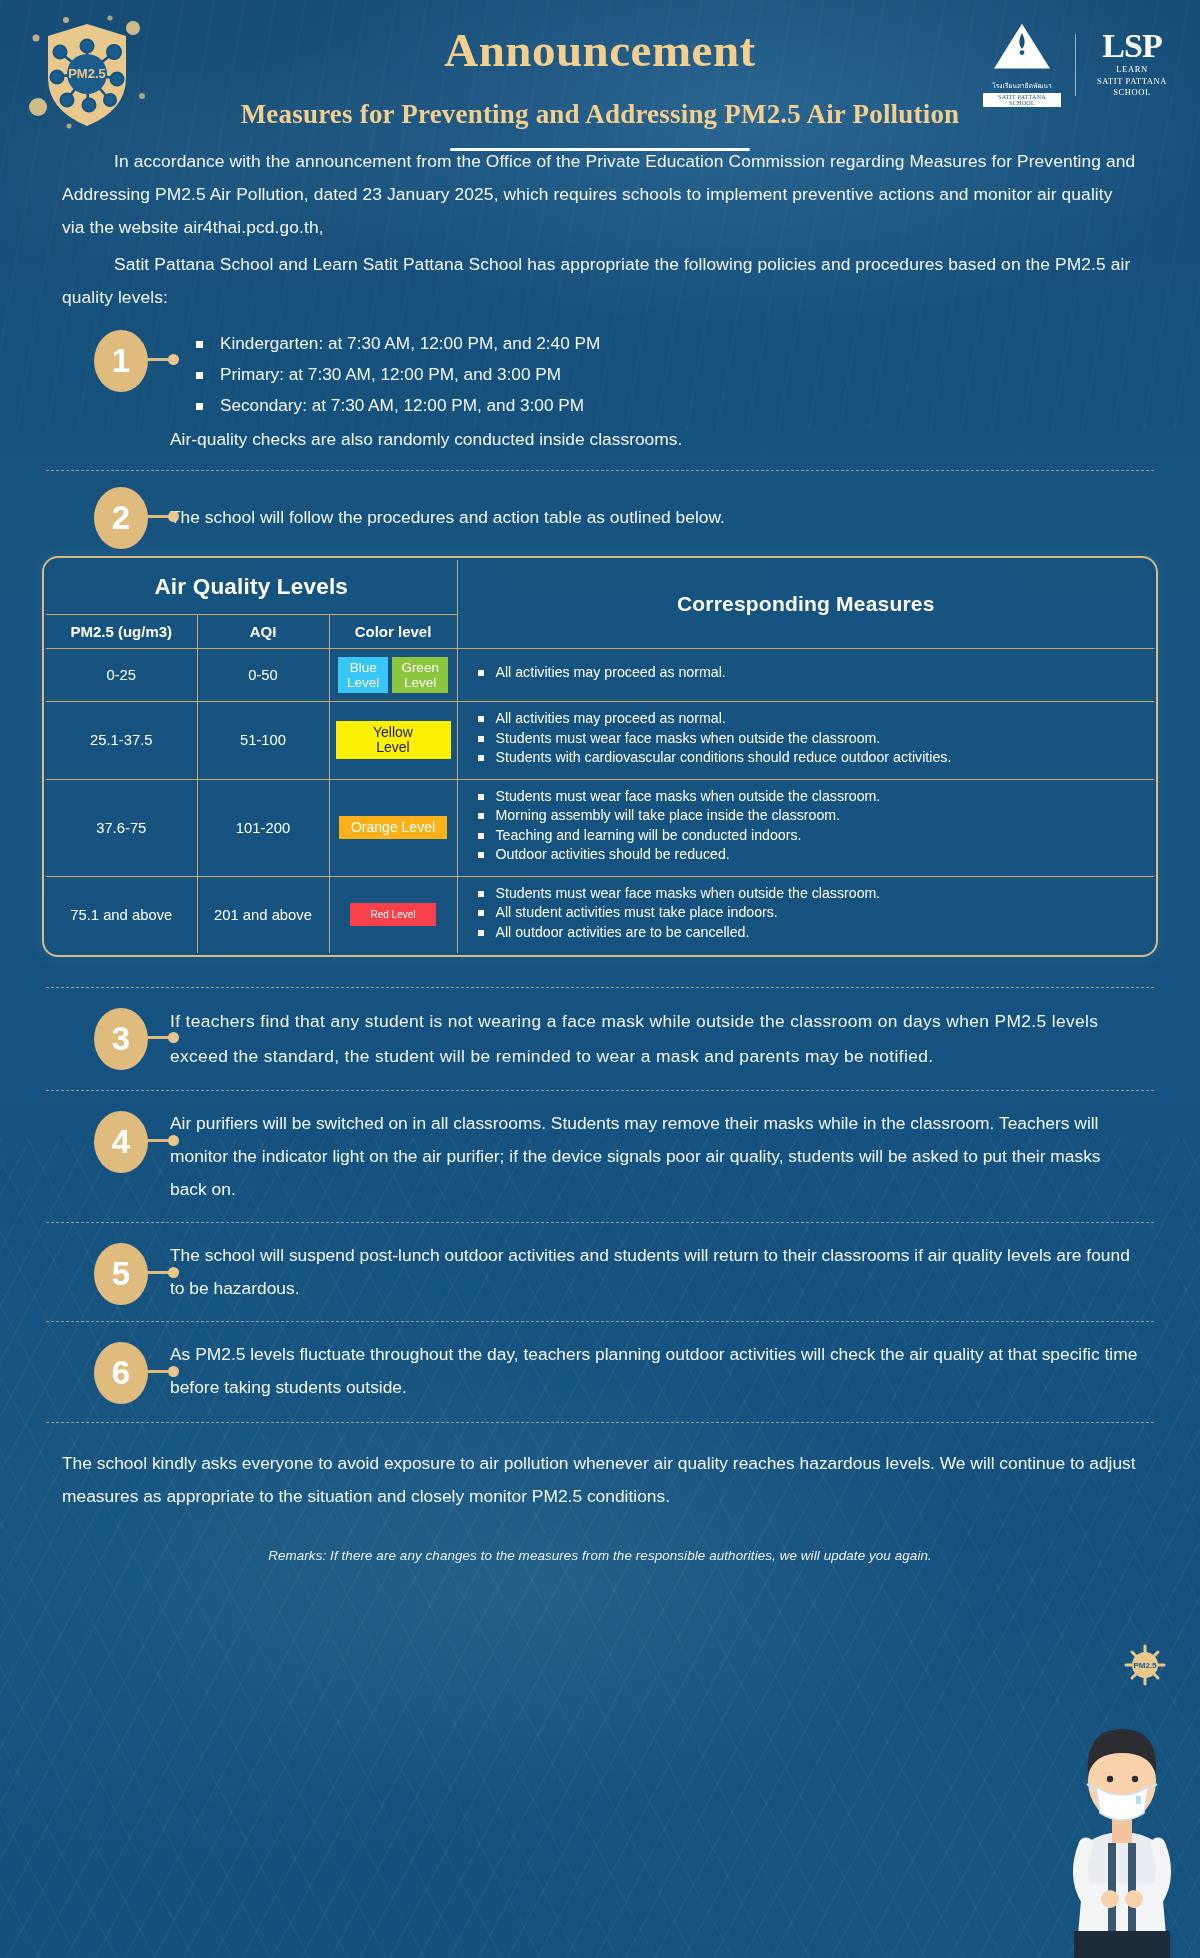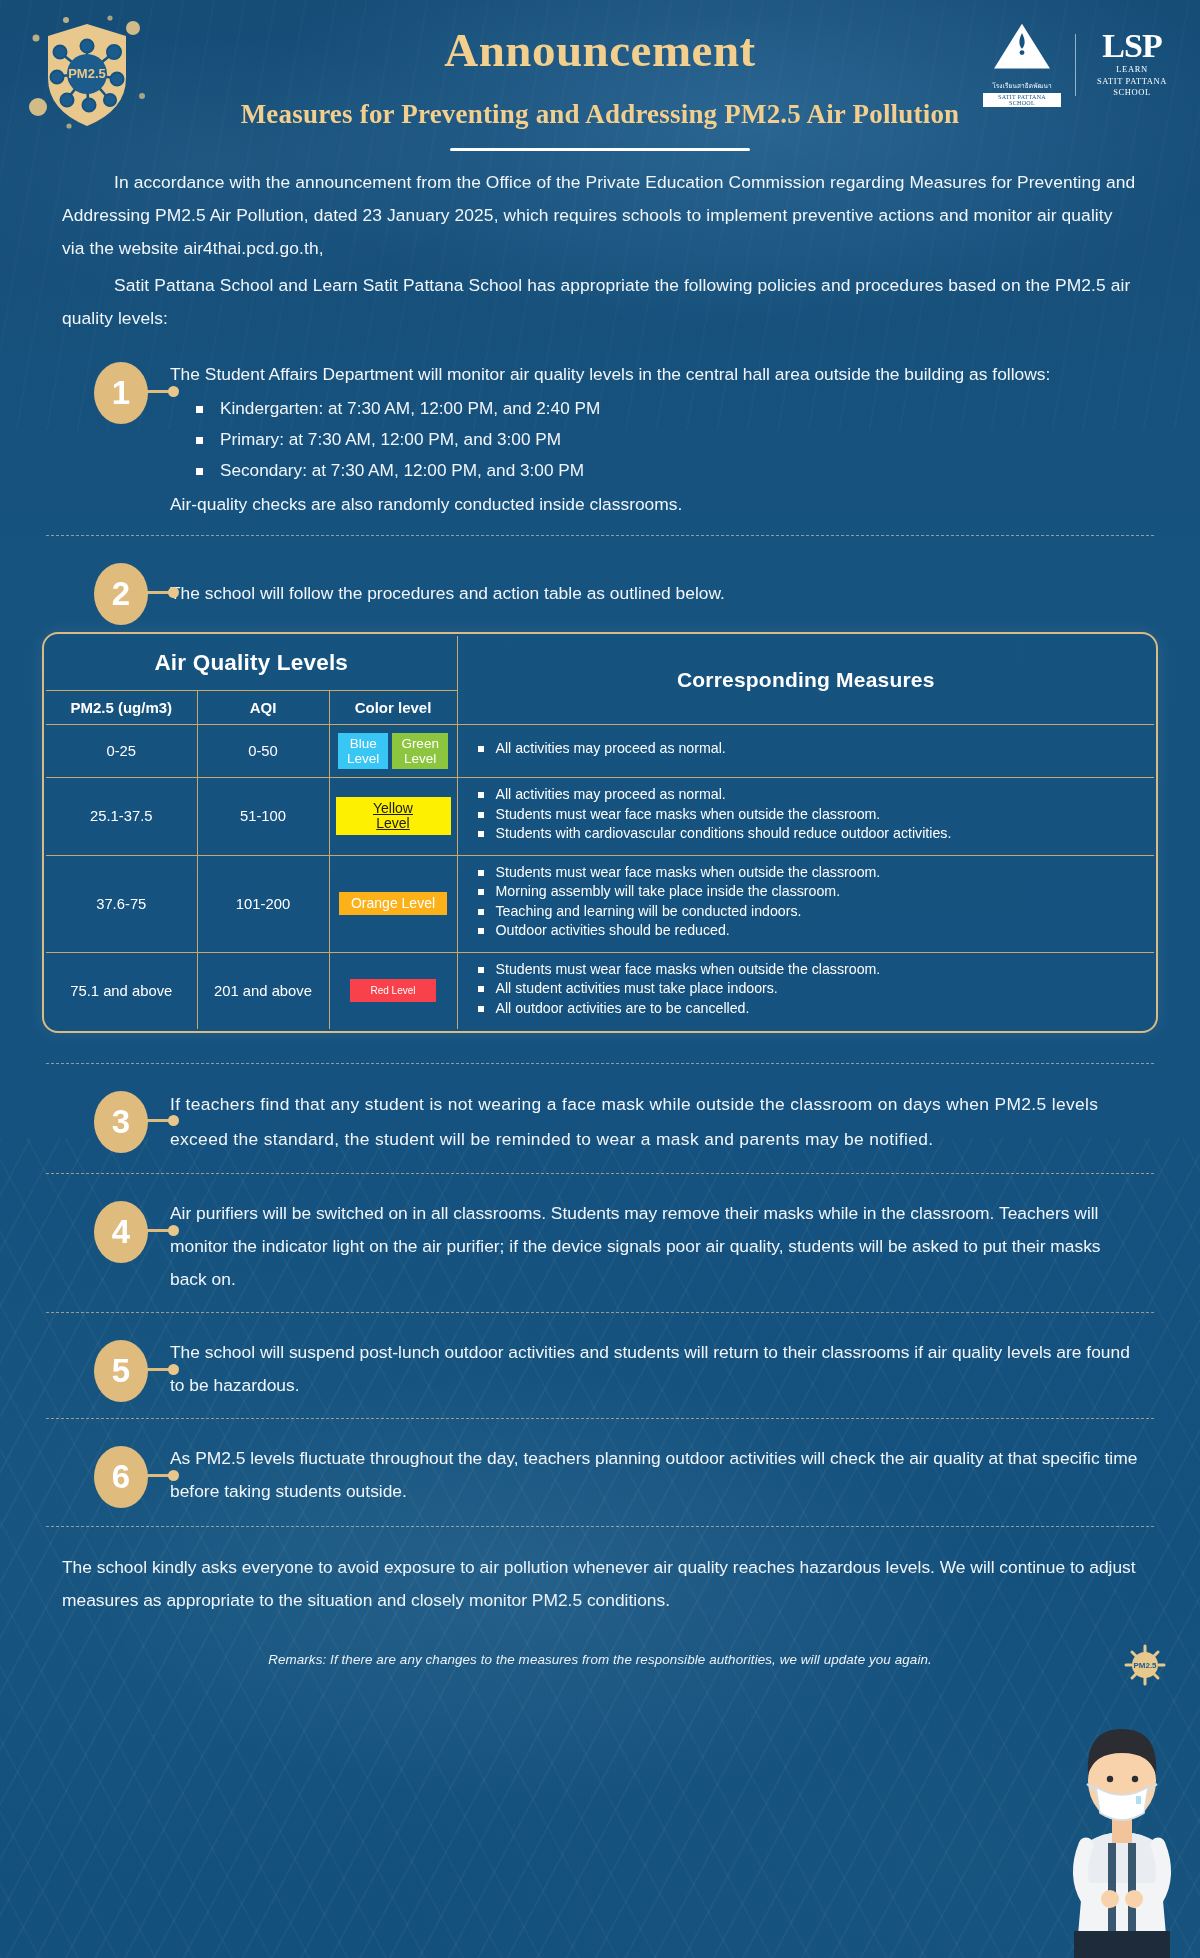--- a/index.html
+++ b/index.html
@@ -62,21 +62,21 @@
   .logos { position:absolute; right: 26px; top: 20px; display:flex; align-items:center; gap: 14px; }
   .logo-sps { width: 78px; text-align:center; }
   .logo-divider { width:1px; height: 62px; background: rgba(255,255,255,.55); }
   .logo-lsp { width: 84px; text-align:center; color:#fff; }
   .logo-sps-th { font-size: 6.5px; letter-spacing:.1px; margin-top:3px; white-space:nowrap;}
   .logo-sps-en { font-family:"Liberation Serif",serif; font-size: 6px; letter-spacing:.3px; background:#fff; color:#15527f; display:inline-block; padding:1px 3px; margin-top:2px;}
   .lsp-mark { font-family:"Liberation Serif",serif; font-size: 34px; font-weight:700; line-height:.95; letter-spacing:-1px;}
   .lsp-sub { font-family:"Liberation Serif",serif; font-size: 8.5px; line-height:1.35; letter-spacing:.6px; margin-top:2px;}
 
   
-  .content { position:relative; padding: 0 62px; margin-top: 21px; }
+  .content { position:relative; padding: 0 62px; }
   .para {
     font-size: 17.4px; line-height: 33px; color:#f2f6fa; letter-spacing:.1px;
   }
   .para.indent { text-indent: 52px; }
 
   
   .item { position:relative; display:flex; margin-top: 10px; }
   .badge-col { width: 108px; flex:0 0 108px; position:relative; }
   .badge {
     position:absolute; left: 32px; top: 6px;
@@ -134,21 +134,21 @@
   .td-color { text-align:center; padding: 8px 6px; }
   .td-measures { padding: 8px 25px 10px 16px; }
 
   .chip {
     display:inline-block; font-size: 13.5px; font-weight: 400;
     padding: 3px 9px; line-height: 15px; color:#ffffff; white-space:pre-line;
     text-align:center;
   }
   .chip-blue { background:#38c6f4; }
   .chip-green { background:#8cc63f; }
-  .chip-yellow { background:#fdf000; color:#1c1c1c; padding: 4px 30px; font-size:14px;text-decoration:underline; }
+  .chip-yellow { background:#fdf000; color:#1c1c1c; padding: 4px 30px; font-size:14px; }
   .chip-orange { background:#fbb117; padding: 4px 12px; font-size:14px; }
   .chip-red { background:#f8414a; padding: 4px 20px; font-size:10px; }
   .chips-row { display:flex; gap:4px; justify-content:center; }
 
   ul.m-list { list-style:none; }
   ul.m-list li { position:relative; padding-left: 22px; font-size: 14.2px; line-height: 17.5px; margin-bottom: 2px; color:#ffffff;}
   ul.m-list li::before { content:""; position:absolute; left:4px; top:6px; width:6px; height:6px; background:#ffffff; }
 
   
   .closing { margin: 24px 62px 0 62px; font-size: 17.4px; line-height: 33px; color:#f2f6fa; }
@@ -238,21 +238,20 @@
     <div class="para indent" style="margin-top:4px">Satit Pattana School and Learn Satit Pattana School has appropriate the following policies and procedures based on the PM2.5 air quality levels:</div>
   </div>
 
   <div class="content">
     <div class="item">
       <div class="badge-col">
         <div class="badge">1</div>
         <div class="badge-stem"></div>
       </div>
       <div class="item-body">
-        <div>The Student Affairs Department will monitor air quality levels in the central hall area outside the building as follows:</div>
         <ul class="bullets">
           <li>Kindergarten: at 7:30 AM, 12:00 PM, and 2:40 PM</li>
           <li>Primary: at 7:30 AM, 12:00 PM, and 3:00 PM</li>
           <li>Secondary: at 7:30 AM, 12:00 PM, and 3:00 PM</li>
         </ul>
         <div style="margin-top:2px">Air-quality checks are also randomly conducted inside classrooms.</div>
       </div>
     </div>
   </div>
 

